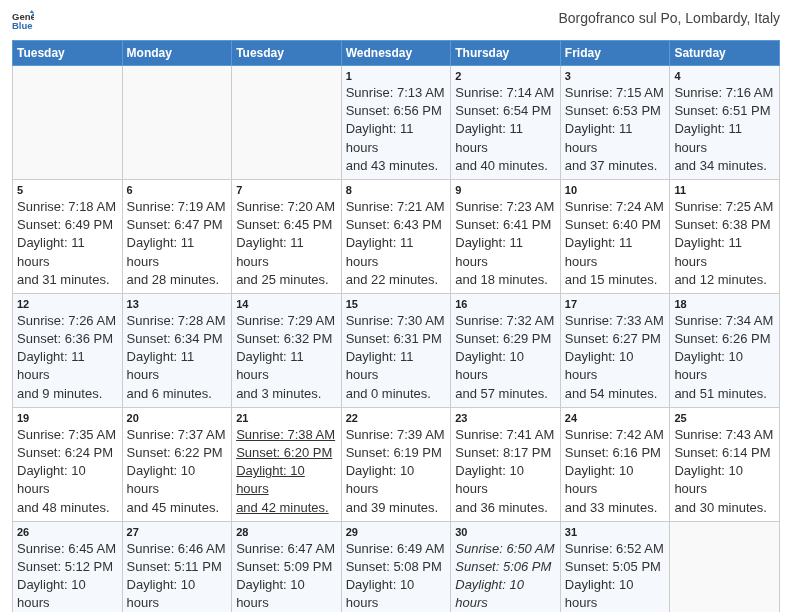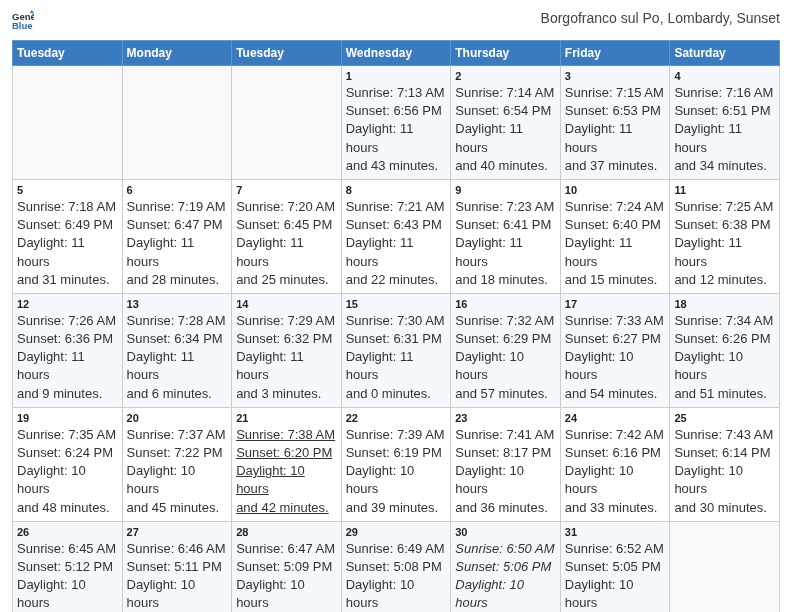--- a/index.html
+++ b/index.html
@@ -94,21 +94,21 @@
   <div class="header">
     <div class="logo">
       <svg class="logo-icon" viewBox="0 0 30 30">
         <text x="0" y="14" font-size="13" font-weight="bold" fill="#333">General</text>
         <text x="0" y="26" font-size="13" font-weight="bold" fill="#2b6cb0">Blue</text>
         <polygon points="24,4 30,4 27,0" fill="#3a7abf"></polygon>
         <polygon points="26,8 32,8 29,4" fill="#3a7abf"></polygon>
       </svg>
     </div>
     <div class="title-block">
-      <div class="location-title">Borgofranco sul Po, Lombardy, Sunset</div>
+      <div class="location-title">Borgofranco sul Po, Lombardy, Italy</div>
     </div>
   </div>
 
   <table>
     <thead>
       <tr>
       <th>Tuesday</th>
           <th>Monday</th>
           <th>Tuesday</th>
           <th>Wednesday</th>
@@ -257,21 +257,21 @@
           <td>
             <span class="day-number">19</span>
             <div class="cell-text" style="white-space: pre-line;">Sunrise: 7:35 AM
 Sunset: 6:24 PM
 Daylight: 10 hours
 and 48 minutes.</div>
           </td>
           <td>
             <span class="day-number">20</span>
             <div class="cell-text" style="white-space: pre-line;">Sunrise: 7:37 AM
-Sunset: 7:22 PM
+Sunset: 6:22 PM
 Daylight: 10 hours
 and 45 minutes.</div>
           </td>
           <td>
             <span class="day-number">21</span>
             <div class="cell-text" style="white-space: pre-line; text-decoration: underline;">Sunrise: 7:38 AM
 Sunset: 6:20 PM
 Daylight: 10 hours
 and 42 minutes.</div>
           </td>

